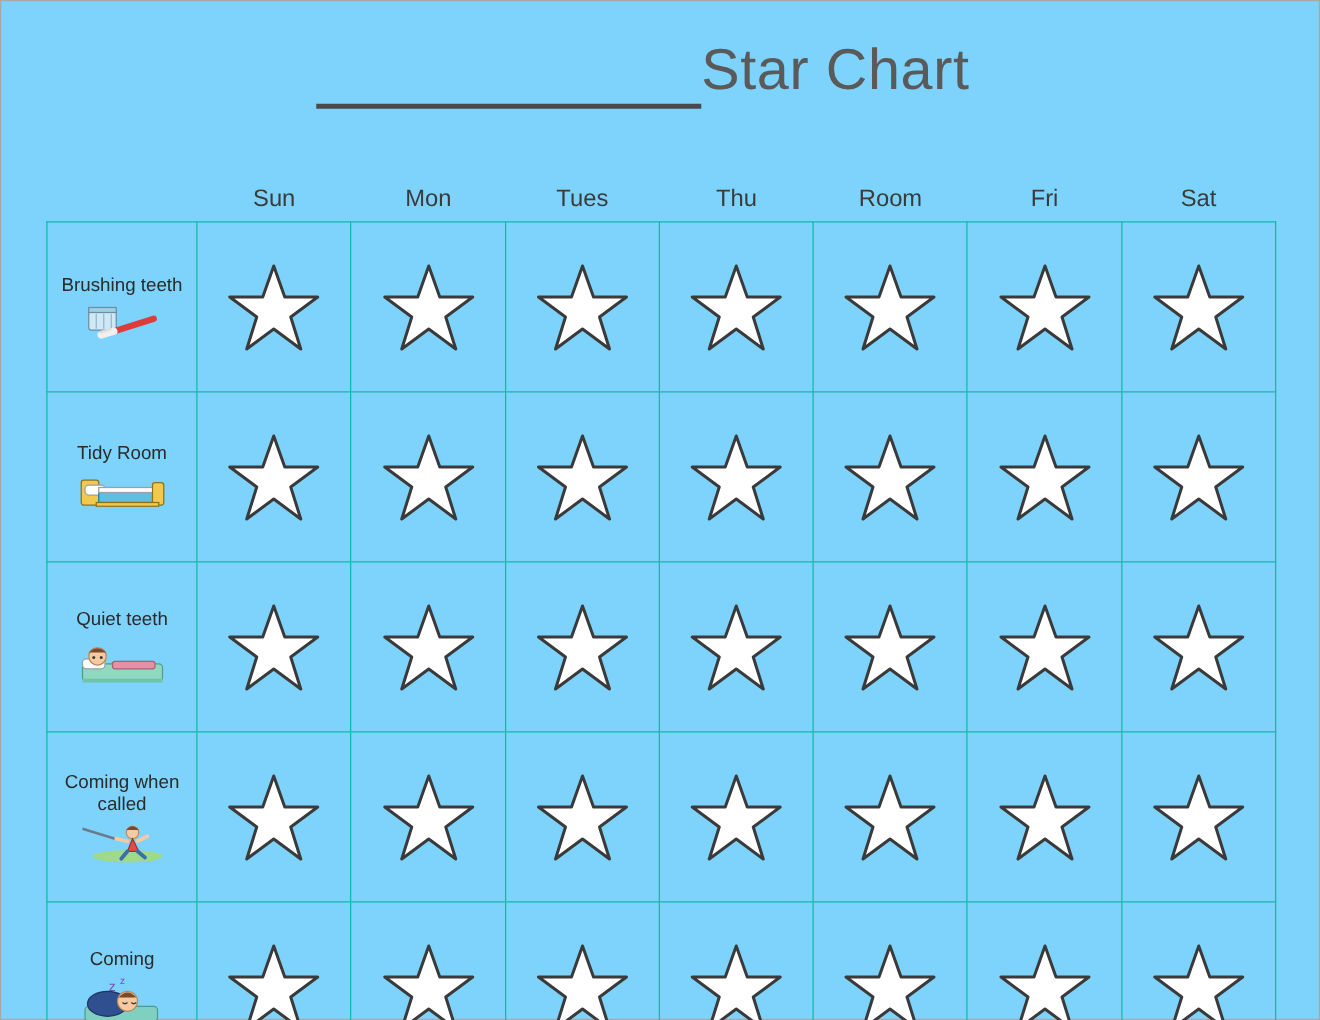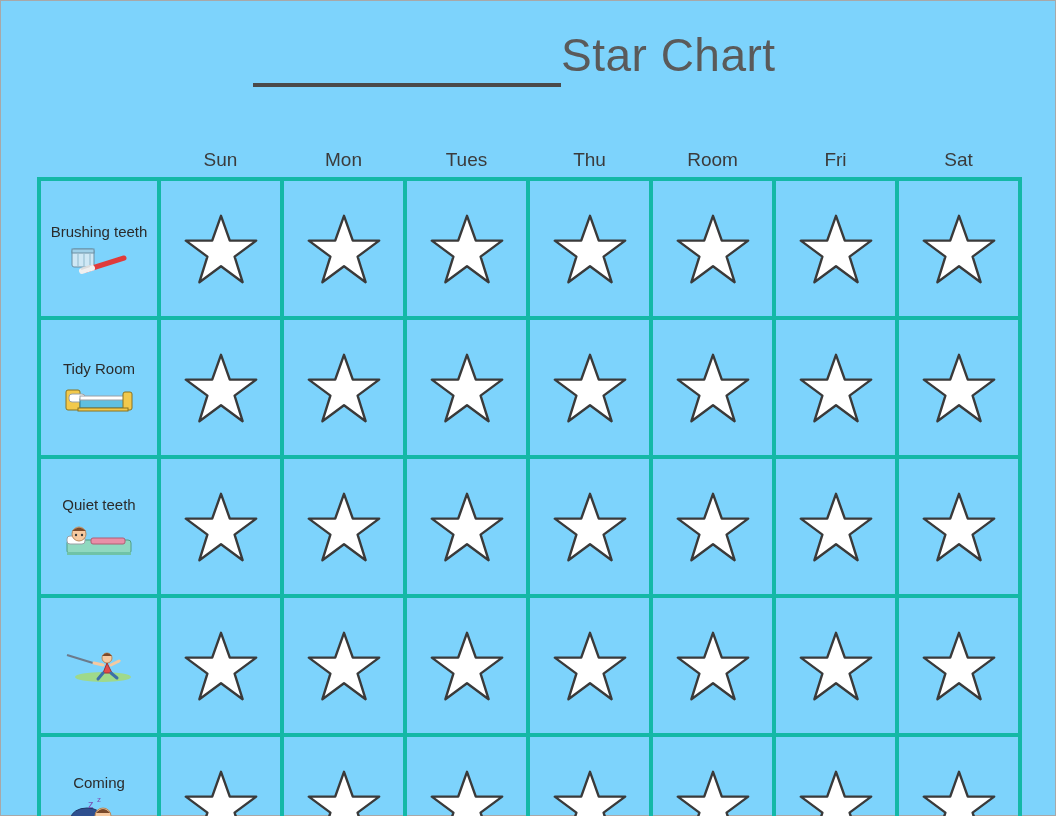--- a/index.html
+++ b/index.html
@@ -69,21 +69,21 @@
     font-weight: normal;
     color: #3b3b3b;
     border: none;
     padding: 0 0 6px 0;
     text-align: center;
     vertical-align: bottom;
   }
   thead th.corner { border: none; }
 
   tbody td {
-    border: 4px solid #14b8a6;
+    border: 1px solid #14b8a6;
     padding: 0;
     text-align: center;
     vertical-align: middle;
     height: 123px;
   }
   tbody td.task-cell {
     width: 120px;
     padding: 6px 4px;
   }
   .task-inner {
@@ -302,20 +302,21 @@
           <td class="star-cell">
               <svg width="80" height="76" viewBox="0 0 100 95">
                 <polygon points="50,6 61,37 94,37 67,57 77,89 50,69 23,89 33,57 6,37 39,37" fill="#ffffff" stroke="#3a3a3a" stroke-width="3" stroke-linejoin="round"></polygon>
               </svg>
             </td>
         </tr>
 
         <tr>
           <td class="task-cell">
             <div class="task-inner">
+              <div class="task-label">Coming when called</div>
               <div class="task-icon">
                 <svg width="72" height="34" viewBox="0 0 72 34">
                   <ellipse cx="40" cy="28" rx="28" ry="5" fill="#9fd98a"></ellipse>
                   <line x1="4" y1="6" x2="30" y2="14" stroke="#6b7b8c" stroke-width="2"></line>
                   <circle cx="44" cy="9" r="5" fill="#f6c9a0" stroke="#b98a5d" stroke-width="1"></circle>
                   <path d="M39 7 q5 -6 10 0" fill="#7b4a2a"></path>
                   <path d="M44 14 l-4 10 h9 z" fill="#e34b4b" stroke="#9e3030" stroke-width="1"></path>
                   <line x1="40" y1="24" x2="35" y2="30" stroke="#3b6fa8" stroke-width="3" stroke-linecap="round"></line>
                   <line x1="48" y1="24" x2="54" y2="29" stroke="#3b6fa8" stroke-width="3" stroke-linecap="round"></line>
                   <line x1="40" y1="16" x2="31" y2="14" stroke="#f6c9a0" stroke-width="3" stroke-linecap="round"></line>

